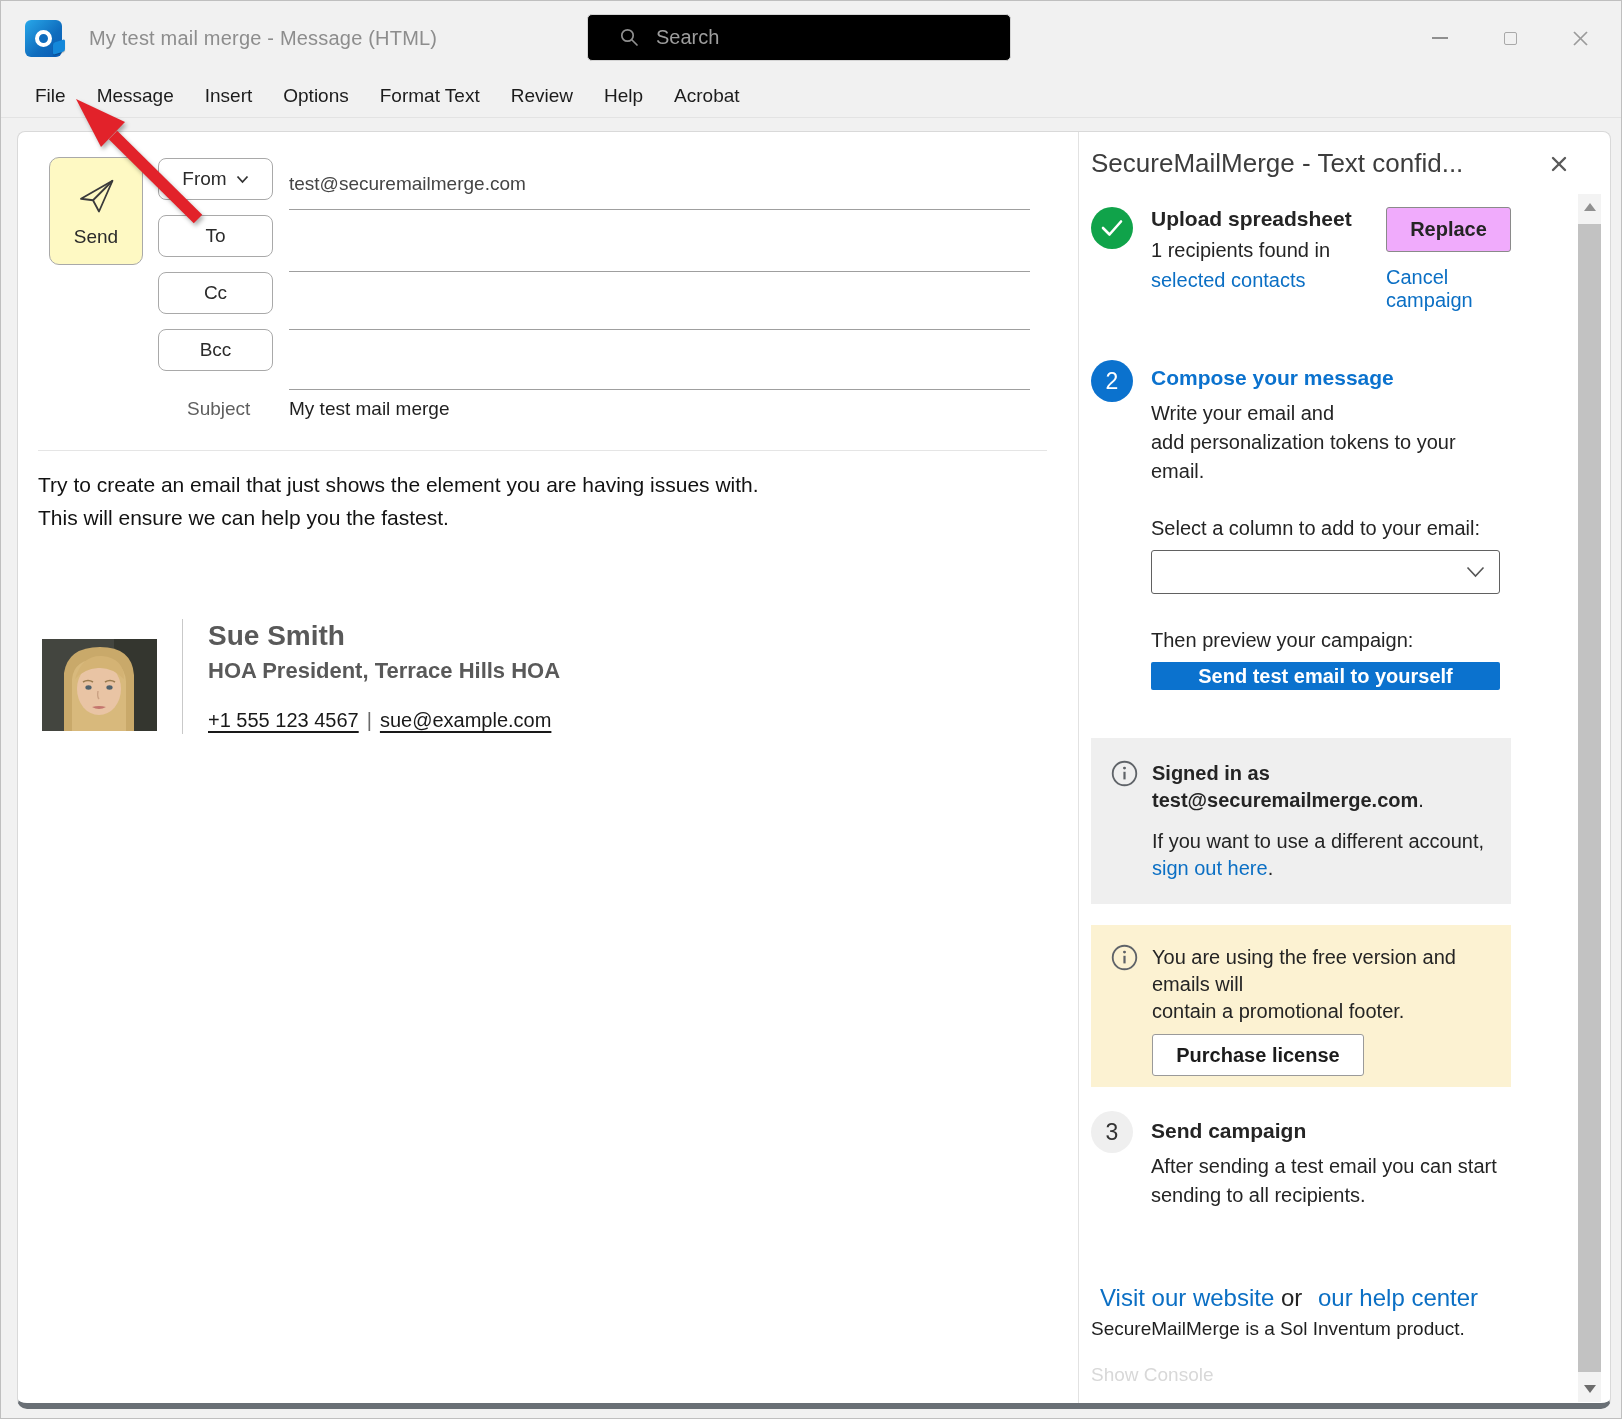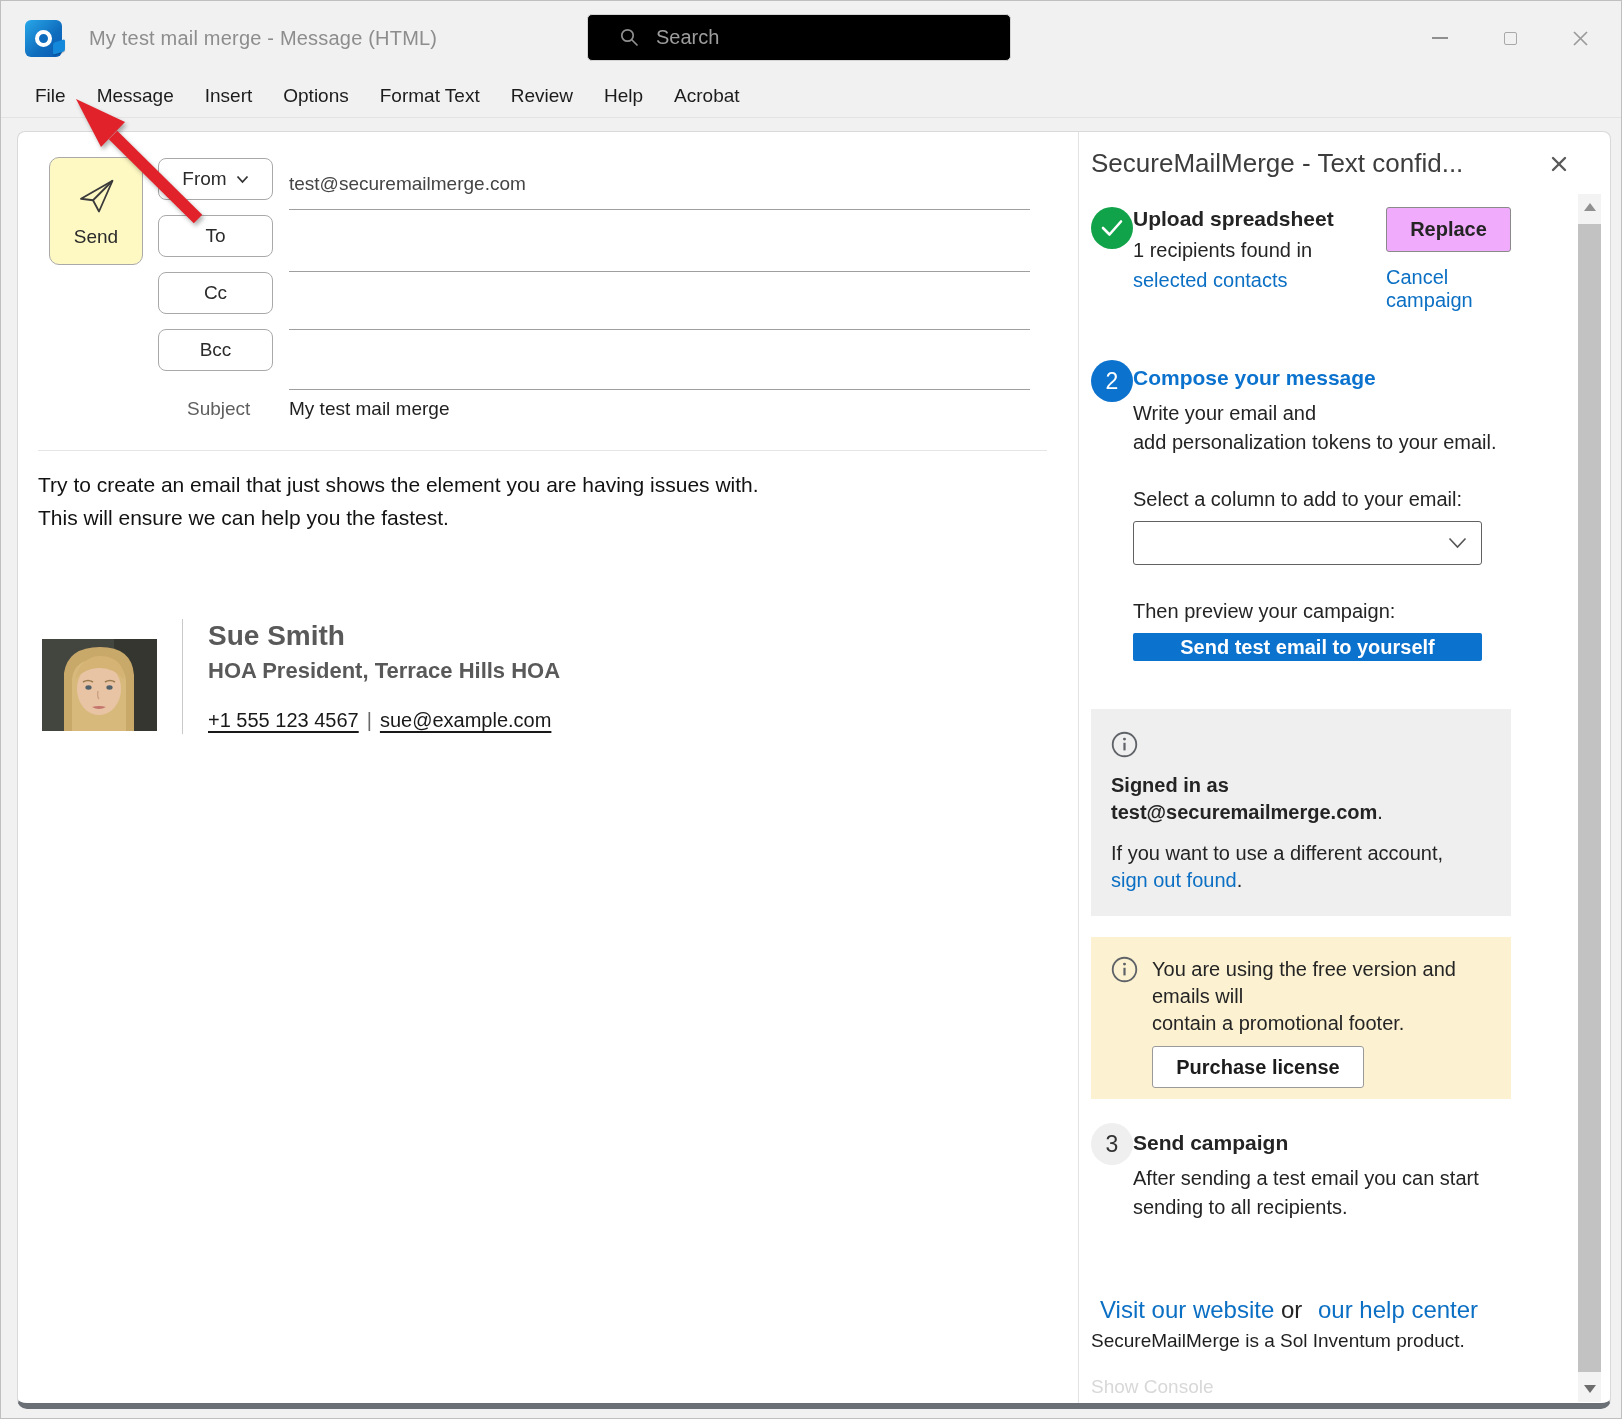--- a/index.html
+++ b/index.html
@@ -59,21 +59,21 @@
   .sig-role { font-size:22px; font-weight:bold; color:#595959; margin-top:5px; }
   .sig-contacts { margin-top:25px; font-size:20px; color:#191919; }
   .sig-contacts a { color:#191919; text-decoration:underline; text-underline-offset:4px; }
   .sig-sep { color:#6a6a6a; margin:0 8px; text-decoration:none; }
   
   .panel { position:absolute; left:1061px; top:0; width:533px; height:100%; padding-left:12px; }
   .panel-title-row { padding-top:16px; position:relative; }
   .panel-title { font-size:26px; font-weight:400; color:#3d3d3d; }
   .panel-close { position:absolute; right:42px; top:22px; width:22px; height:22px; background:none; border:none; }
   .pinner { width:420px; }
-  .steprow { display:flex; }
+  .steprow { display:flex; gap:18px; }
   .stepcircle { flex:0 0 42px; width:42px; height:42px; border-radius:50%;
     display:flex; align-items:center; justify-content:center; font-size:23px; }
   .c-green { background:#10a34a; }
   .c-blue  { background:#0b72ce; color:#fff; }
   .c-gray  { background:#efefef; color:#333; }
   .s1 { margin-top:28px; }
   .s1-left { flex:1; }
   .s1-title { font-size:21px; font-weight:bold; color:#242424; }
   .s1-line { font-size:20px; color:#242424; margin-top:8px; }
   a.plink { color:#0b6fc4; text-decoration:none; font-size:20px; }
@@ -84,21 +84,21 @@
   .cancel-link { margin-top:14px; font-size:18px; text-align:left; }
   .s2 { margin-top:48px; }
   .s2-title { font-size:21px; font-weight:bold; color:#0b72ce; margin-top:6px; }
   .s2-desc { font-size:20px; color:#242424; line-height:29px; margin-top:9px; }
   .sel-label { font-size:20px; color:#242424; margin-top:31px; }
   .selectbox { margin-top:10px; width:349px; height:44px; border:1px solid #616161; border-radius:3px;
     background:#fff; display:flex; align-items:center; justify-content:flex-end; padding-right:14px; }
   .preview-label { font-size:20px; color:#242424; margin-top:35px; }
   .btn-primary { margin-top:10px; width:349px; height:28px; background:#0b72ce; color:#fff;
     border:none; border-radius:2px; font-size:20px; font-weight:bold; font-family:"Liberation Sans",sans-serif; }
-  .infobox { margin-top:48px; width:420px; background:#efefef; padding:22px 20px; display:flex; gap:14px;flex-direction:column; }
+  .infobox { margin-top:48px; width:420px; background:#efefef; padding:22px 20px; display:flex; gap:14px; }
   .infobox .txt { font-size:20px; color:#242424; line-height:27px; }
   .ib-bold { font-weight:bold; }
   .ib-line2 { margin-top:14px; }
   .yellowbox { margin-top:21px; width:420px; background:#fcf2d2; padding:19px 20px 11px 20px; display:flex; gap:14px; }
   .yellowbox .txt { font-size:20px; color:#242424; line-height:27px; }
   .btn-purchase { margin-top:9px; height:42px; width:212px; border:1px solid #9a9a9a; border-radius:3px;
     background:#fff; font-size:20px; font-weight:bold; color:#1c1c1c; font-family:"Liberation Sans",sans-serif; }
   .s3 { margin-top:24px; }
   .s3-title { font-size:21px; font-weight:bold; color:#242424; margin-top:8px; }
   .s3-desc { font-size:20px; color:#242424; line-height:29px; margin-top:9px; }
@@ -289,21 +289,21 @@
             <circle cx="11" cy="11" r="9.6" fill="none" stroke="#5f6368" stroke-width="1.5"></circle>
             <circle cx="11" cy="6.6" r="1.2" fill="#5f6368"></circle>
             <line x1="11" y1="9.6" x2="11" y2="15.8" stroke="#5f6368" stroke-width="1.8"></line>
           </svg>
           <div class="txt">
             <div>
               <span class="ib-bold">Signed in as test@securemailmerge.com</span><span>.</span>
             </div>
             <div class="ib-line2">
               <span>If you want to use a different account,</span><br>
-              <a href="#" class="plink">sign out found</a><span>.</span>
+              <a href="#" class="plink">sign out here</a><span>.</span>
             </div>
           </div>
         </div>
 
         <div class="yellowbox">
           <svg width="27" height="27" viewBox="0 0 22 22" style="flex:0 0 27px;">
             <circle cx="11" cy="11" r="9.6" fill="none" stroke="#5f6368" stroke-width="1.5"></circle>
             <circle cx="11" cy="6.6" r="1.2" fill="#5f6368"></circle>
             <line x1="11" y1="9.6" x2="11" y2="15.8" stroke="#5f6368" stroke-width="1.8"></line>
           </svg>

